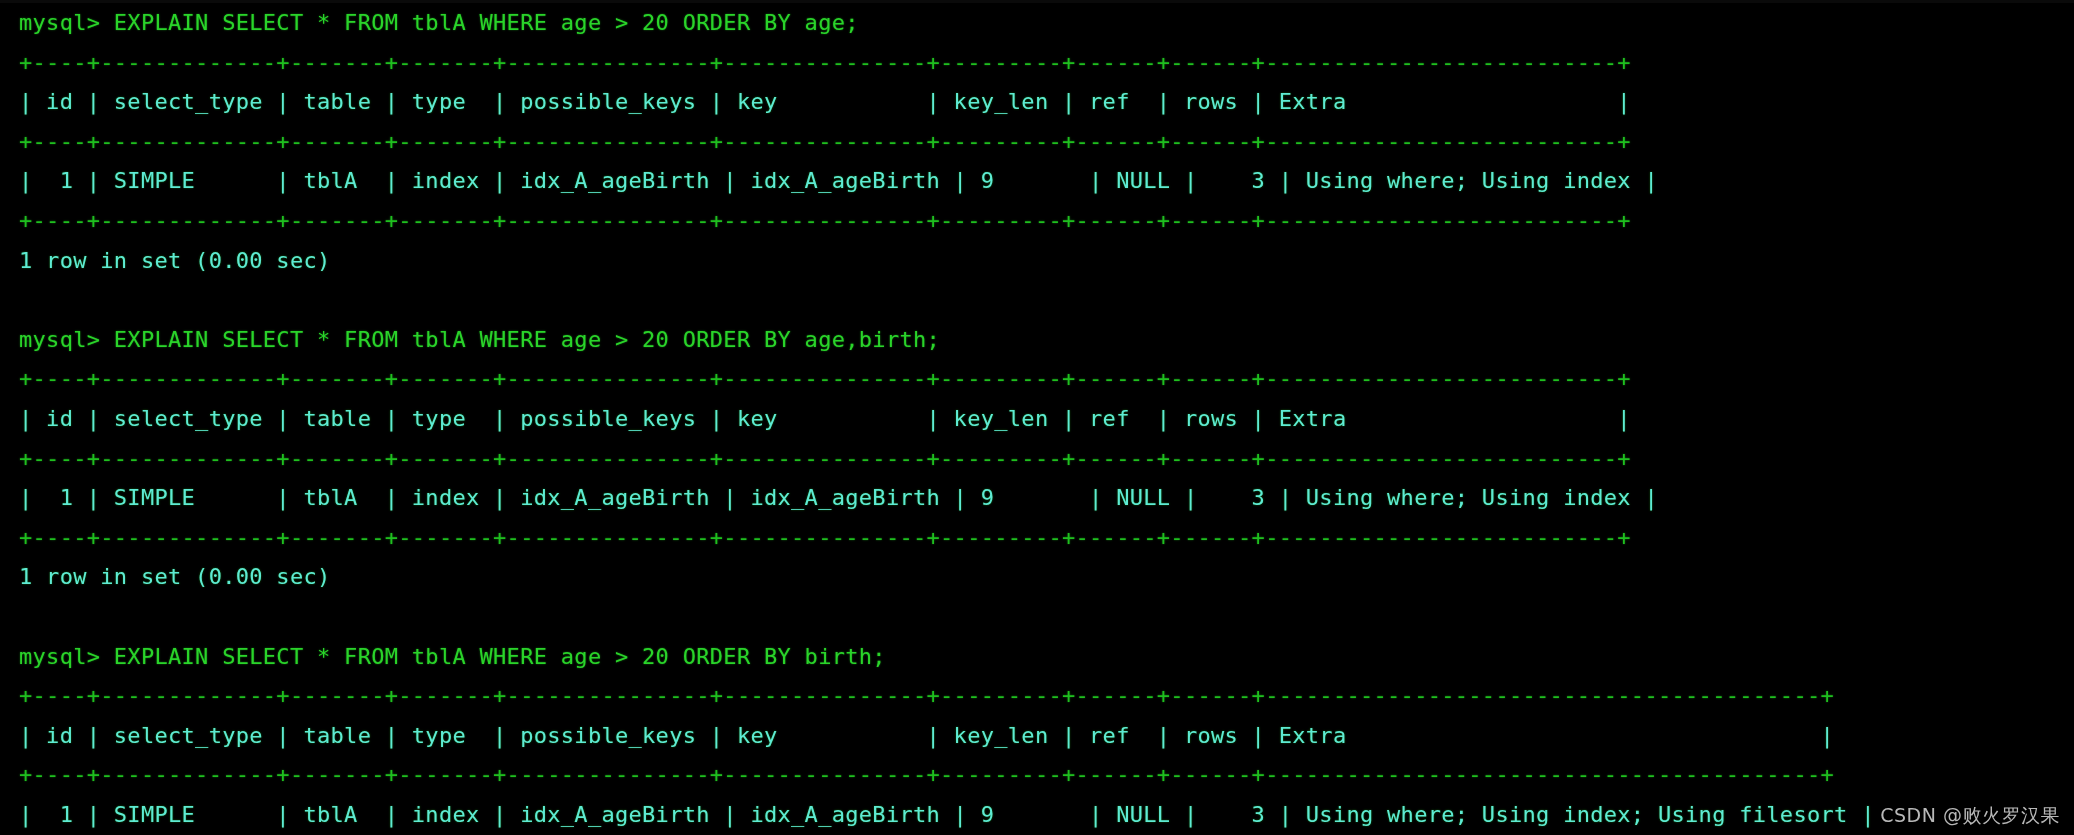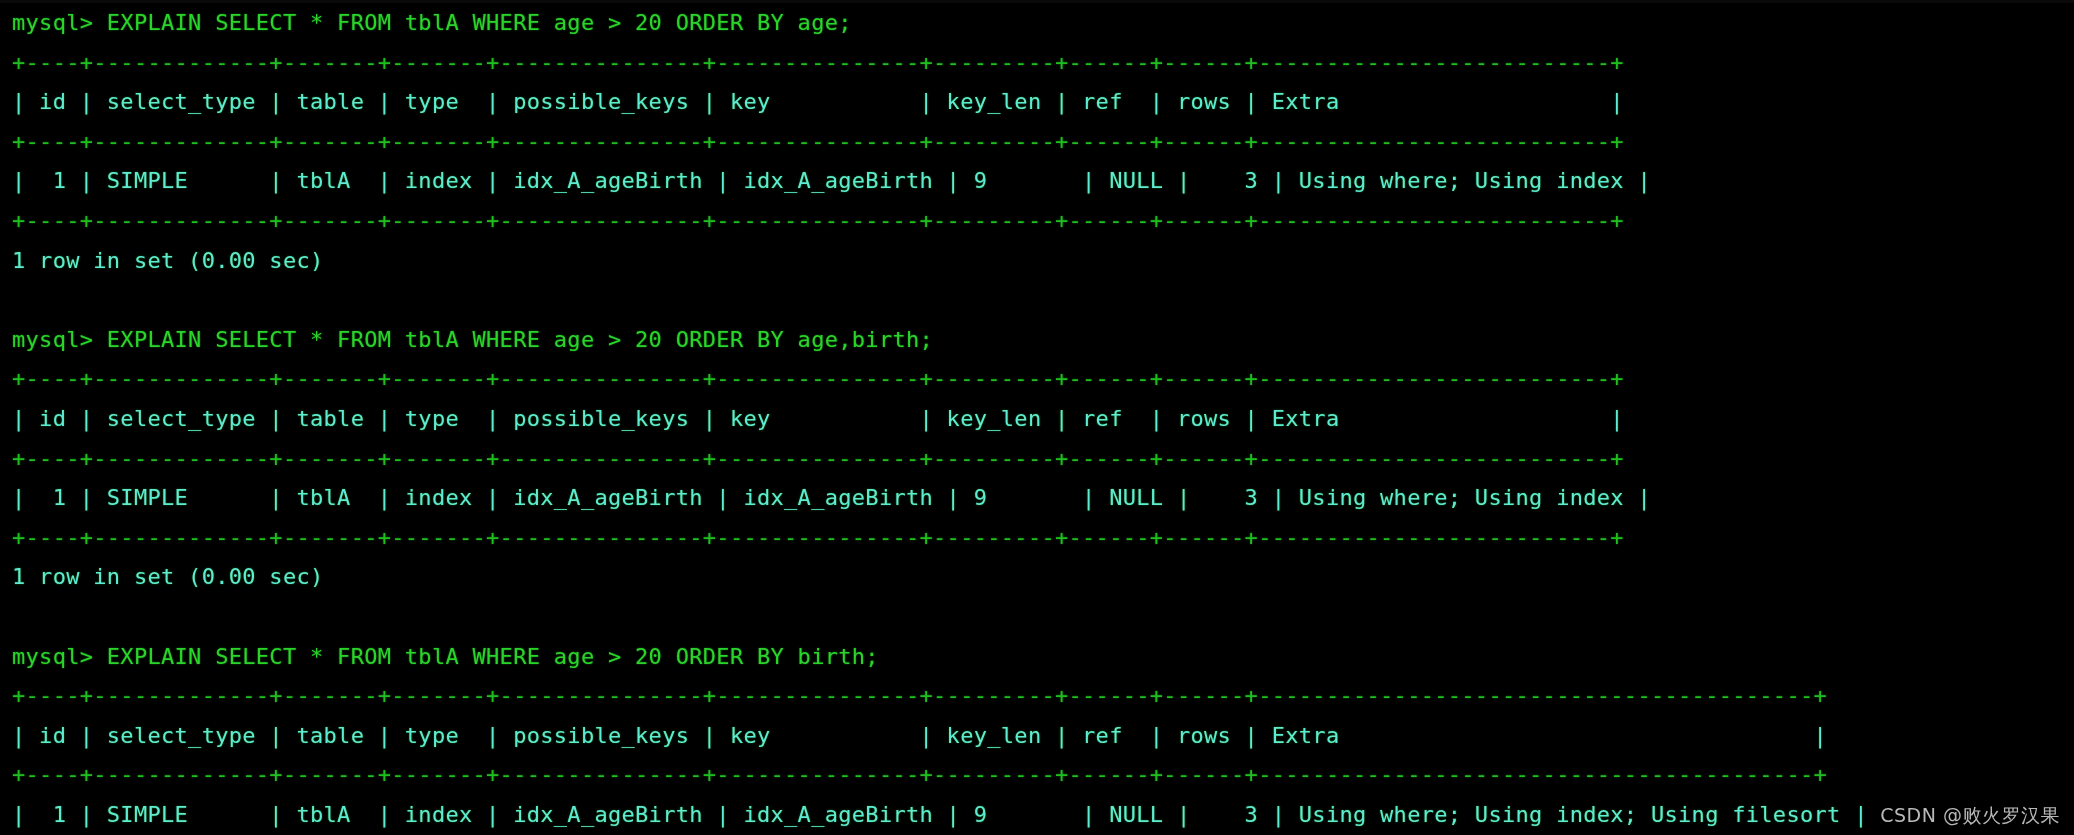--- a/index.html
+++ b/index.html
@@ -13,21 +13,21 @@
     height: 835px;
     overflow: hidden;
     font-family: "DejaVu Sans Mono", "Liberation Mono", monospace;
   }
   #terminal {
     position: relative;
     width: 2074px;
     height: 835px;
     background: #000000;
     box-sizing: border-box;
-    padding: 3px 0 0 12px;
+    padding: 3px 0 0 19px;
   }
   .term-line {
     font-family: "DejaVu Sans Mono", "Liberation Mono", monospace;
     font-size: 22px;
     line-height: 39.6px;
     height: 39.6px;
     color: #5eead4;
     white-space: pre;
     letter-spacing: 0.30px;
     text-shadow: 0 0 2px rgba(35,199,35,0.55);

